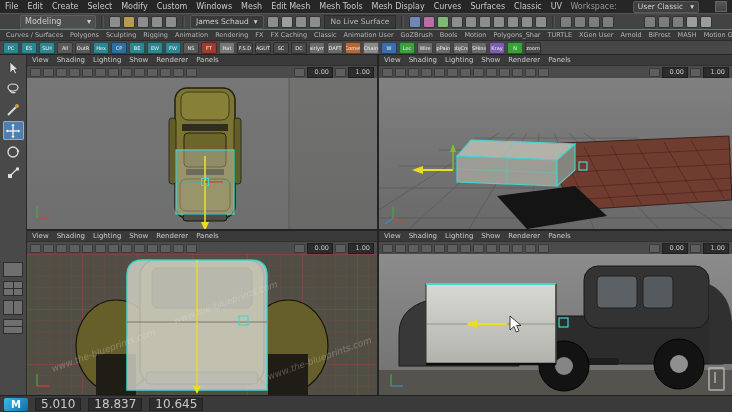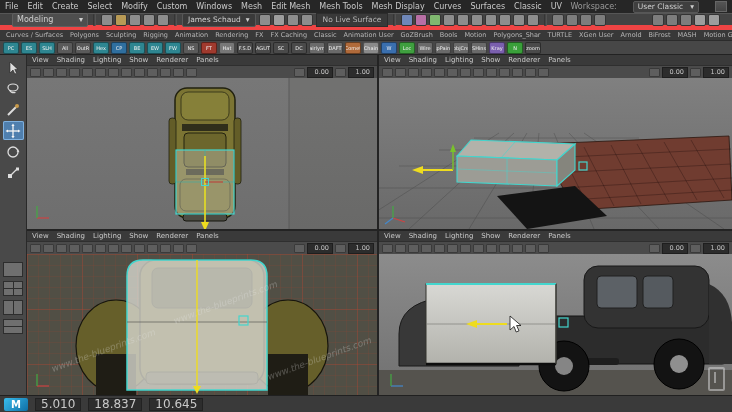--- a/index.html
+++ b/index.html
@@ -4,21 +4,21 @@
 <style>
   html,body{margin:0;padding:0;background:#373737}
   #app{position:relative;width:732px;height:412px;overflow:hidden;font-family:"DejaVu Sans",sans-serif;color:#cfcfcf;cursor:default}
   
   .menubar{position:absolute;left:0;top:0;right:0;height:13px;background:#262626;display:flex;align-items:center;justify-content:space-between;padding:0 5px;font-size:8px;box-sizing:border-box}
   .menus{display:flex;gap:9px;white-space:nowrap;overflow:hidden;align-items:center}
   .menu-item{color:#c9c9c9}
   .workspace{display:flex;gap:16px;align-items:center;color:#9a9a9a;white-space:nowrap}
   .ws-select{background:#3f3f3f;border:1px solid #575757;border-radius:2px;color:#cfcfcf;display:flex;gap:7px;align-items:center;height:10px;padding:0 4px;font-size:7.5px}
   .mb-grid{width:10px;height:9px;background:linear-gradient(#555,#444);border:1px solid #666}
-  .statusline{position:absolute;left:0;top:13px;right:0;height:17px;background:#434343;border-top:1px solid #565656;border-bottom:5px solid #ef4444;display:flex;align-items:center;gap:3px;padding:0 12px;font-size:8px;box-sizing:border-box}
+  .statusline{position:absolute;left:0;top:13px;right:0;height:17px;background:#434343;border-top:1px solid #565656;border-bottom:1px solid #ef4444;display:flex;align-items:center;gap:3px;padding:0 20px;font-size:8px;box-sizing:border-box}
   .mode-select{background:#4e4e4e;border:1px solid #5f5f5f;border-radius:2px;height:12px;display:flex;align-items:center;justify-content:space-between;gap:4px;width:66px;padding:0 4px;font-size:8px}
   .groove{width:3px;height:12px;background:linear-gradient(90deg,#2e2e2e,#5a5a5a);border-radius:1px;margin:0 2px;flex:none}
   .sl-icon{width:12px;height:12px;border-radius:2px;border:1px solid #333;box-sizing:border-box;flex:none}
   .live{background:#393939;border:1px solid #2c2c2c;height:12px;display:flex;align-items:center;padding:0 6px;color:#b5b5b5;font-size:7.5px;white-space:nowrap}
   .user-select{background:#3a3a3a;border:1px solid #585858;border-radius:2px;height:12px;display:flex;align-items:center;gap:5px;padding:0 5px;font-size:7.5px;white-space:nowrap}
   .spacer{flex:1}
   .tabsbar{position:absolute;left:0;top:30px;right:0;height:11px;background:#383838;border-bottom:1px solid #2b2b2b;display:flex;gap:7px;align-items:center;padding:0 6px;font-size:6.5px;color:#b5b5b5;overflow:hidden;white-space:nowrap;box-sizing:border-box}
   .tab{flex:none}
   .shelfbar{position:absolute;left:0;top:41px;right:0;height:14px;background:#474747;border-bottom:1px solid #222;display:flex;gap:2px;align-items:center;padding:0 3px;overflow:hidden;box-sizing:border-box}
   .shelf-icon{width:16px;height:12px;border-radius:2px;border:1px solid rgba(0,0,0,.4);box-sizing:border-box;color:#f0f0f0;font-size:5px;display:flex;align-items:center;justify-content:center;overflow:hidden;flex:none}

